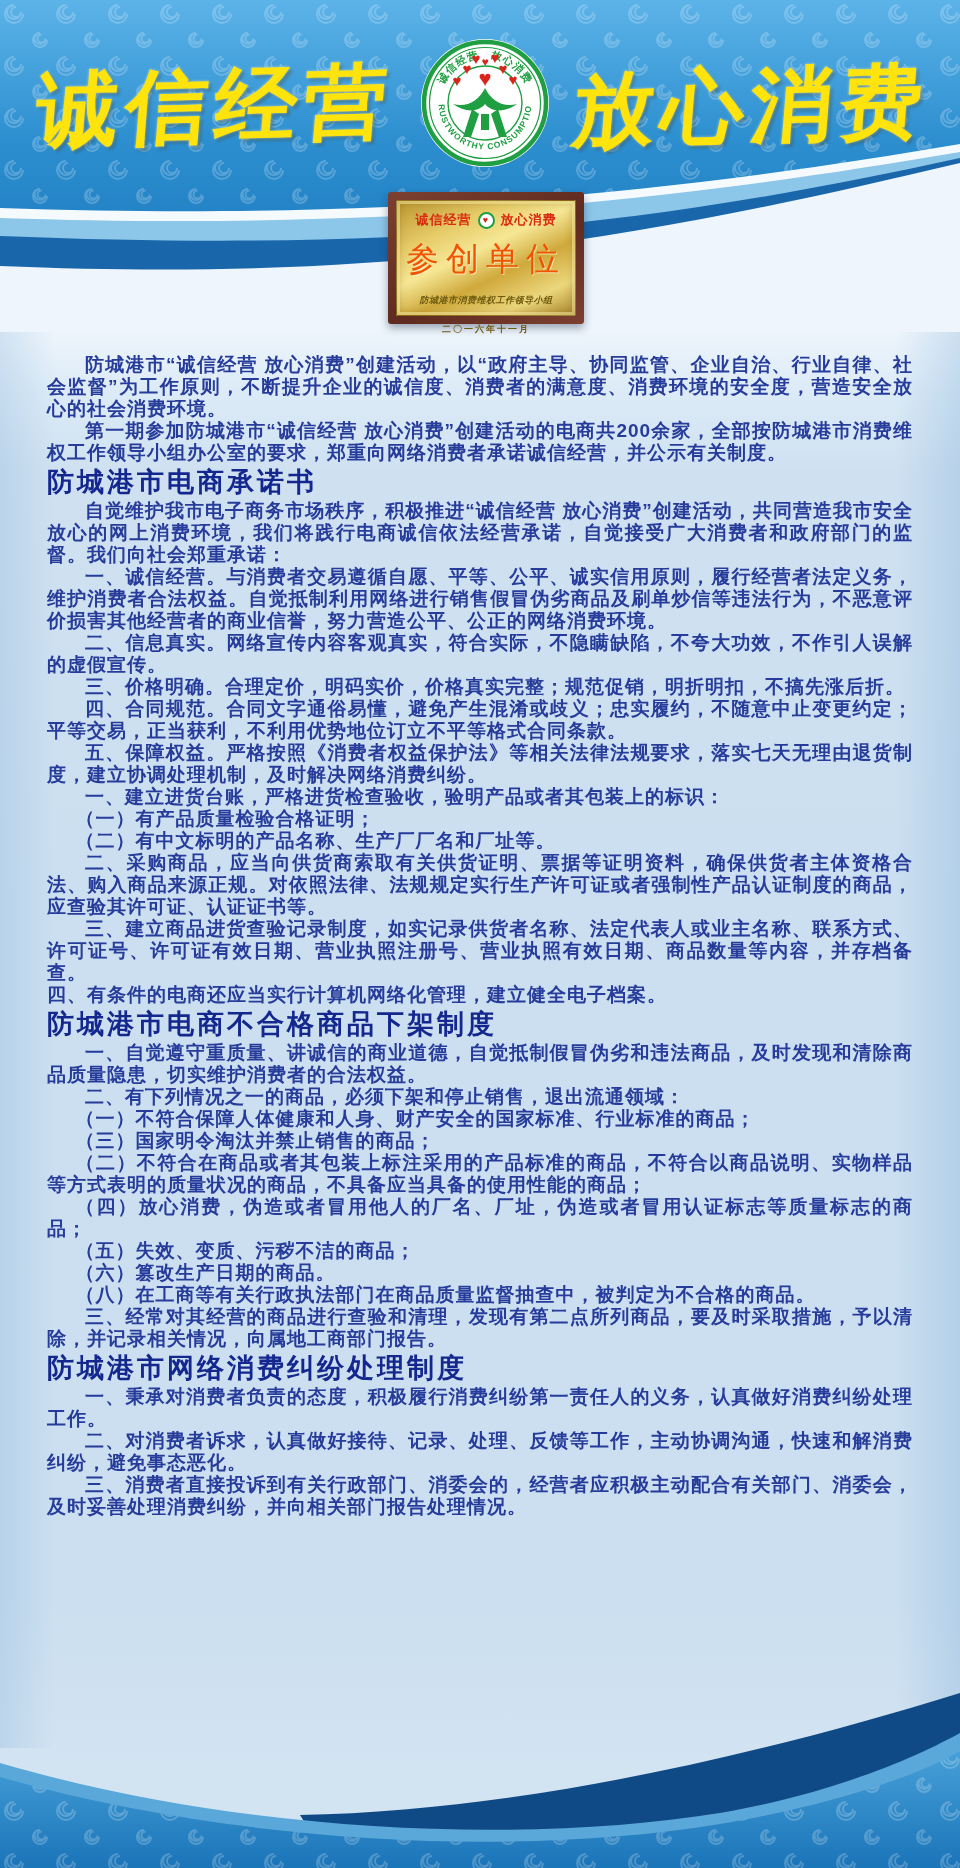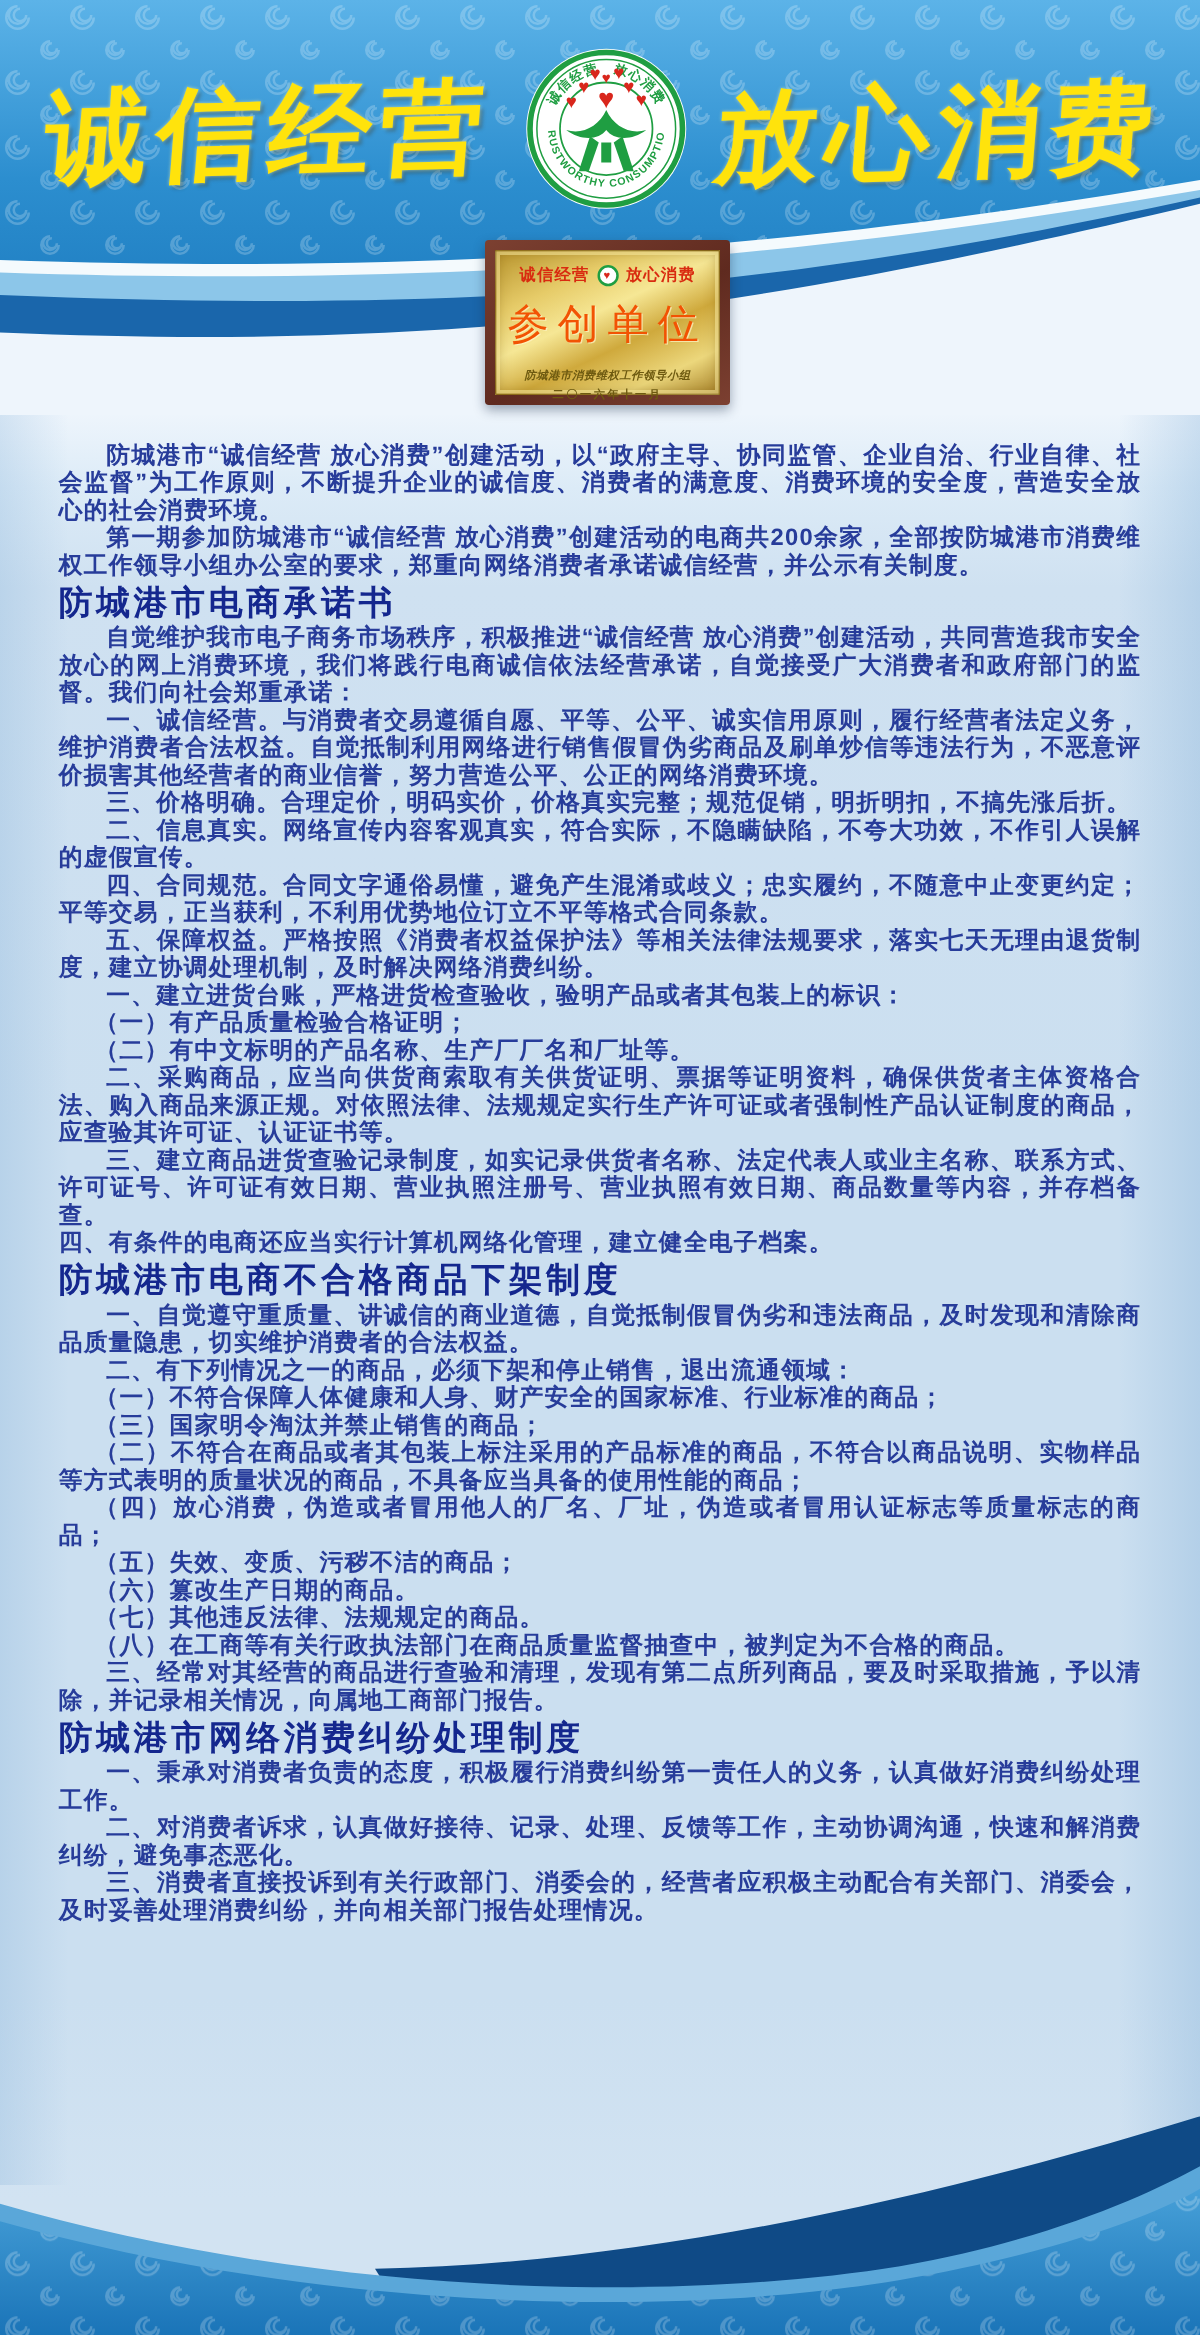--- a/index.html
+++ b/index.html
@@ -53,21 +53,21 @@
     width:17px;height:17px;border-radius:50%;
     background:#ffffff;border:2px solid #1f9e42;box-sizing:border-box;
     display:flex;align-items:center;justify-content:center;
     color:#d9261c;font-size:9px;line-height:1;
   }
   .plaque-main{
     margin-top:8px;color:#f25303;font-weight:normal;font-size:33px;letter-spacing:7px;
     text-shadow:1px 1px 0 rgba(255,245,200,.7);white-space:nowrap;
   }
   .plaque-org{margin-top:12px;color:#6e5a10;font-size:9px;font-weight:bold;letter-spacing:.5px;white-space:nowrap;font-style:italic;}
-  .plaque-date{margin-top:2px;color:#6e5a10;font-size:9px;font-weight:bold;letter-spacing:2px;white-space:nowrap;}
+  .plaque-date{margin-top:16px;color:#6e5a10;font-size:9px;font-weight:bold;letter-spacing:2px;white-space:nowrap;}
 
   .content{
     position:absolute;z-index:2;left:47px;right:47px;top:318px;
     padding-top:36px;
     color:#273c9a;
     font-size:19px;line-height:22px;font-weight:bold;
     letter-spacing:1px;text-align:justify;
   }
   .content p{margin:0;}
   .body-p{text-indent:2em;}
@@ -164,40 +164,39 @@
       <div class="plaque-date">二〇一六年十一月</div>
     </div>
   </div>
 
   <div class="content" id="sections-root">
       <p class="body-p">防城港市“诚信经营 放心消费”创建活动，以“政府主导、协同监管、企业自治、行业自律、社会监督”为工作原则，不断提升企业的诚信度、消费者的满意度、消费环境的安全度，营造安全放心的社会消费环境。</p>
       <p class="body-p">第一期参加防城港市“诚信经营 放心消费”创建活动的电商共200余家，全部按防城港市消费维权工作领导小组办公室的要求，郑重向网络消费者承诺诚信经营，并公示有关制度。</p>
       <p class="sec-title">防城港市电商承诺书</p>
       <p class="body-p">自觉维护我市电子商务市场秩序，积极推进“诚信经营 放心消费”创建活动，共同营造我市安全放心的网上消费环境，我们将践行电商诚信依法经营承诺，自觉接受广大消费者和政府部门的监督。我们向社会郑重承诺：</p>
       <p class="body-p">一、诚信经营。与消费者交易遵循自愿、平等、公平、诚实信用原则，履行经营者法定义务，维护消费者合法权益。自觉抵制利用网络进行销售假冒伪劣商品及刷单炒信等违法行为，不恶意评价损害其他经营者的商业信誉，努力营造公平、公正的网络消费环境。</p>
+      <p class="body-p">二、信息真实。网络宣传内容客观真实，符合实际，不隐瞒缺陷，不夸大功效，不作引人误解的虚假宣传。</p>
       <p class="body-p">三、价格明确。合理定价，明码实价，价格真实完整；规范促销，明折明扣，不搞先涨后折。</p>
-      <p class="body-p">二、信息真实。网络宣传内容客观真实，符合实际，不隐瞒缺陷，不夸大功效，不作引人误解的虚假宣传。</p>
       <p class="body-p">四、合同规范。合同文字通俗易懂，避免产生混淆或歧义；忠实履约，不随意中止变更约定；平等交易，正当获利，不利用优势地位订立不平等格式合同条款。</p>
       <p class="body-p">五、保障权益。严格按照《消费者权益保护法》等相关法律法规要求，落实七天无理由退货制度，建立协调处理机制，及时解决网络消费纠纷。</p>
       <p class="body-p">一、建立进货台账，严格进货检查验收，验明产品或者其包装上的标识：</p>
       <p class="body-p sub">（一）有产品质量检验合格证明；</p>
       <p class="body-p sub">（二）有中文标明的产品名称、生产厂厂名和厂址等。</p>
       <p class="body-p">二、采购商品，应当向供货商索取有关供货证明、票据等证明资料，确保供货者主体资格合法、购入商品来源正规。对依照法律、法规规定实行生产许可证或者强制性产品认证制度的商品，应查验其许可证、认证证书等。</p>
       <p class="body-p">三、建立商品进货查验记录制度，如实记录供货者名称、法定代表人或业主名称、联系方式、许可证号、许可证有效日期、营业执照注册号、营业执照有效日期、商品数量等内容，并存档备查。</p>
       <p class="body-p flush">四、有条件的电商还应当实行计算机网络化管理，建立健全电子档案。</p>
       <p class="sec-title">防城港市电商不合格商品下架制度</p>
       <p class="body-p">一、自觉遵守重质量、讲诚信的商业道德，自觉抵制假冒伪劣和违法商品，及时发现和清除商品质量隐患，切实维护消费者的合法权益。</p>
       <p class="body-p">二、有下列情况之一的商品，必须下架和停止销售，退出流通领域：</p>
       <p class="body-p sub">（一）不符合保障人体健康和人身、财产安全的国家标准、行业标准的商品；</p>
       <p class="body-p sub">（三）国家明令淘汰并禁止销售的商品；</p>
       <p class="body-p sub">（二）不符合在商品或者其包装上标注采用的产品标准的商品，不符合以商品说明、实物样品等方式表明的质量状况的商品，不具备应当具备的使用性能的商品；</p>
       <p class="body-p sub">（四）放心消费，伪造或者冒用他人的厂名、厂址，伪造或者冒用认证标志等质量标志的商品；</p>
       <p class="body-p sub">（五）失效、变质、污秽不洁的商品；</p>
       <p class="body-p sub">（六）篡改生产日期的商品。</p>
-      <p class="body-p sub">（七）其他违反法律、法规规定的商品。</p>
       <p class="body-p sub">（八）在工商等有关行政执法部门在商品质量监督抽查中，被判定为不合格的商品。</p>
       <p class="body-p">三、经常对其经营的商品进行查验和清理，发现有第二点所列商品，要及时采取措施，予以清除，并记录相关情况，向属地工商部门报告。</p>
       <p class="sec-title">防城港市网络消费纠纷处理制度</p>
       <p class="body-p">一、秉承对消费者负责的态度，积极履行消费纠纷第一责任人的义务，认真做好消费纠纷处理工作。</p>
       <p class="body-p">二、对消费者诉求，认真做好接待、记录、处理、反馈等工作，主动协调沟通，快速和解消费纠纷，避免事态恶化。</p>
       <p class="body-p">三、消费者直接投诉到有关行政部门、消委会的，经营者应积极主动配合有关部门、消委会，及时妥善处理消费纠纷，并向相关部门报告处理情况。</p>
     </div>
 
   <svg class="footer-deco" width="960" height="175" viewBox="0 0 960 175">
     <path d="M300,122 C520,118 760,62 960,0 L960,72 C760,122 540,152 320,154 Z" fill="#0f4a86"></path>

